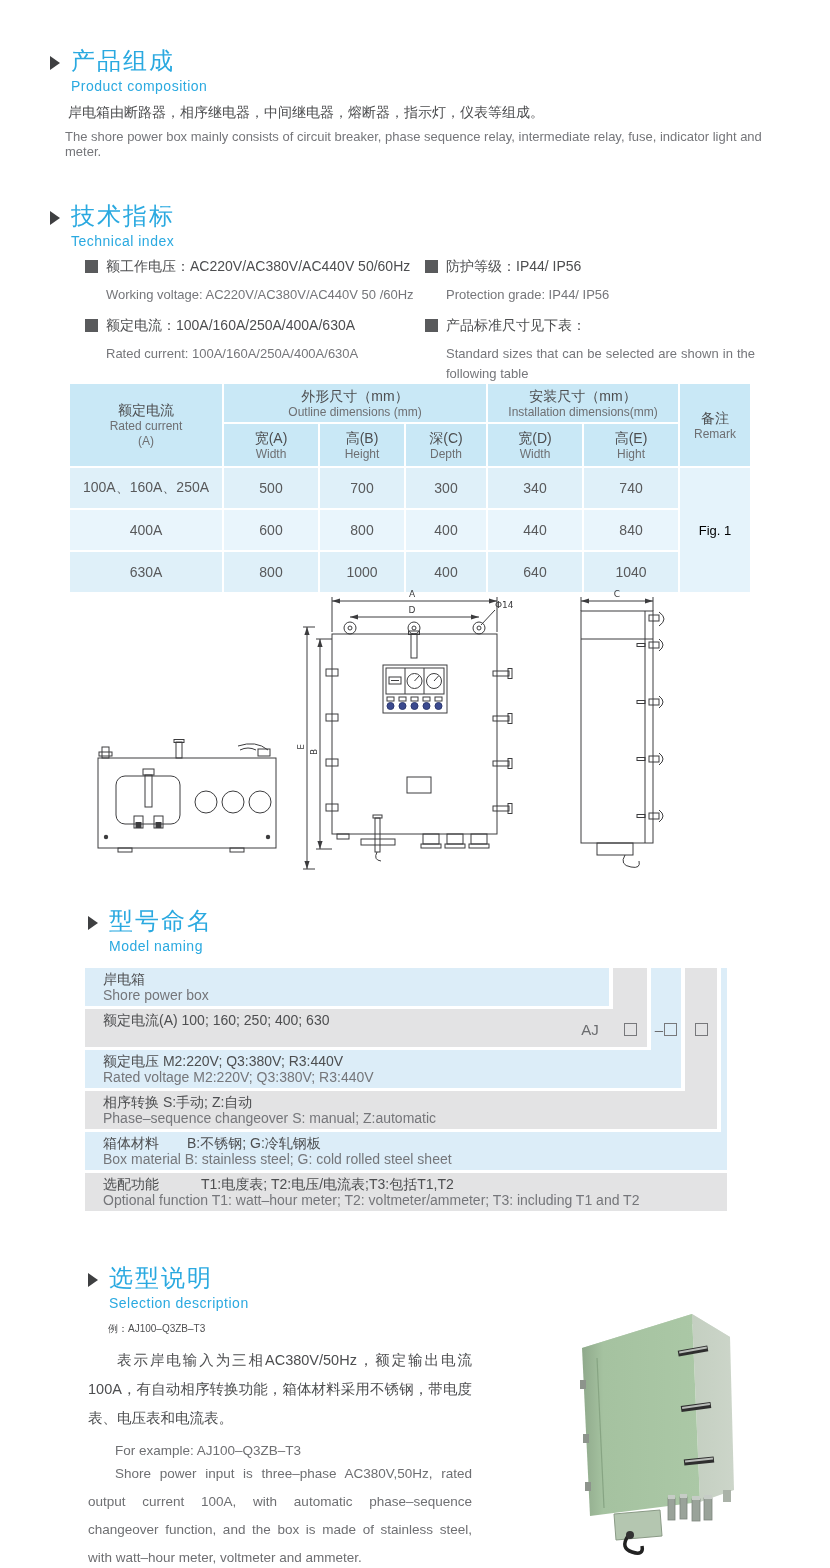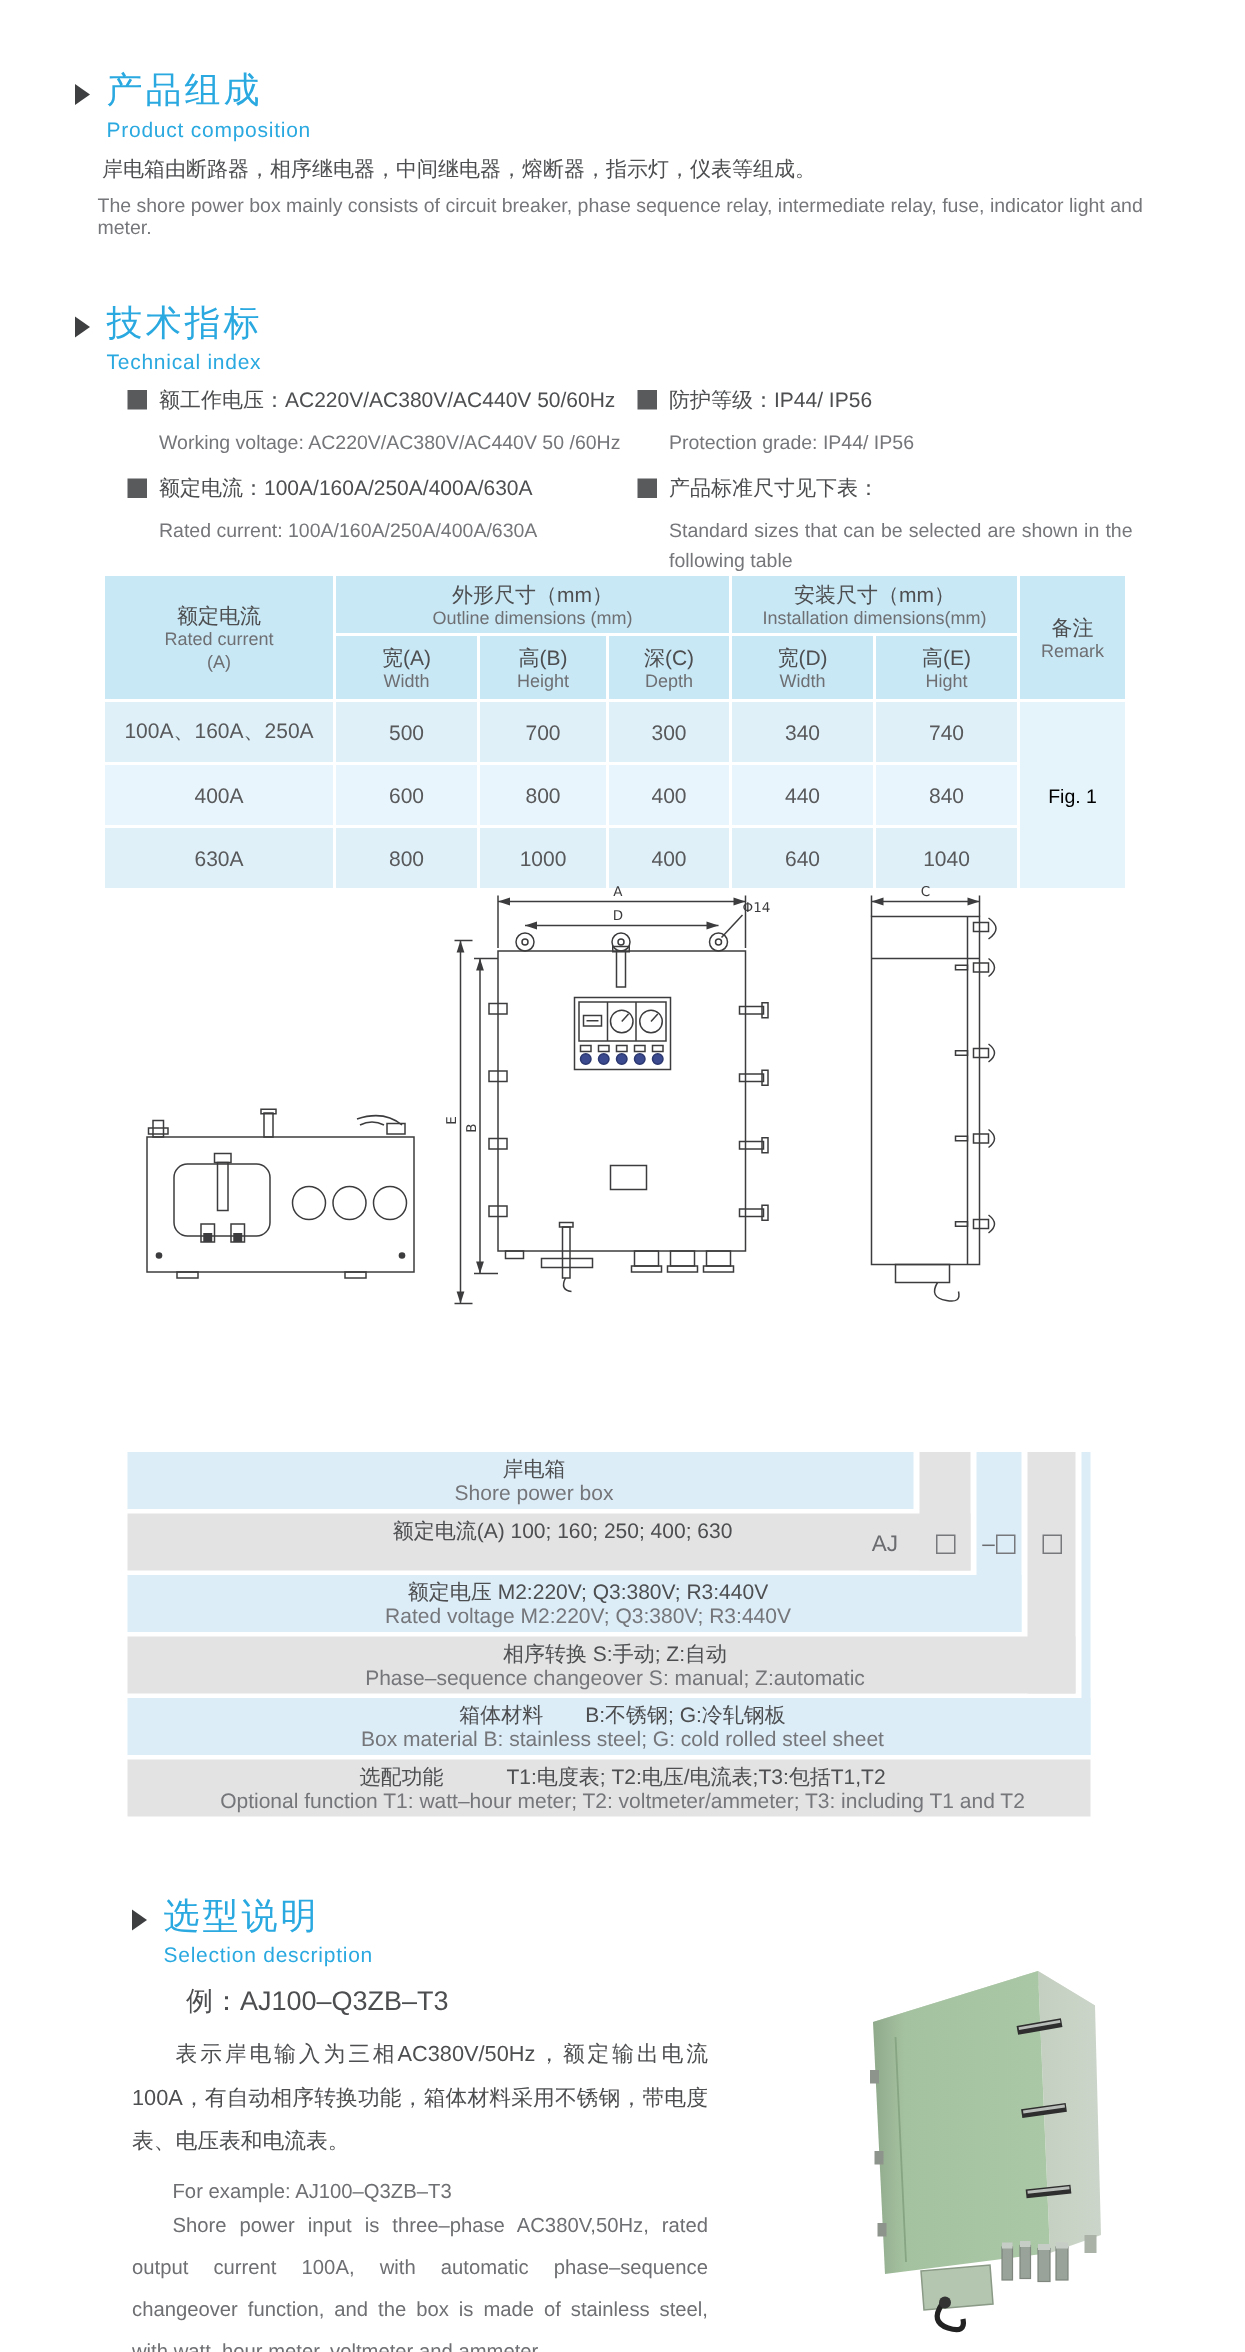--- a/index.html
+++ b/index.html
@@ -37,35 +37,35 @@
   .shead{height:42px;}
 
   
   .drw{position:absolute;}
   .drw line,.drw rect,.drw circle,.drw path,.drw polyline{stroke:#3c3c3e;stroke-width:1;fill:none;}
   .drw .fil{fill:#3c3c3e;stroke:none;}
   .drw .blu{fill:#3b4a8f;stroke:#2c3870;}
   .drw text{fill:#3c3c3e;font-size:9px;stroke:none;font-family:"DejaVu Sans",sans-serif;}
 
   
-  .stair{position:absolute;left:85px;top:968px;width:642px;height:243px;text-align:center;}
+  .stair{position:absolute;left:85px;top:968px;width:642px;height:243px;}
   .srow{position:relative;height:38px;margin-bottom:3px;padding:3px 0 0 18px;}
   .srow .cn{font-size:14px;color:#4d4e50;line-height:17px;}
   .srow .en{font-size:14px;color:#75767a;line-height:14px;}
   .bgb{background:#dcedf8;}
   .bgg{background:#e3e3e4;}
   .w1{width:524px;}.w2{width:562px;}.w3{width:596px;}.w4{width:632px;}.w5{width:642px;}.w6{width:642px;}
   .strip{position:absolute;top:0;}
   .code-el{position:absolute;top:8px;height:22px;display:flex;align-items:center;justify-content:center;font-size:15px;color:#6b6c6f;margin-top:42px;}
   .sq{display:inline-block;width:13px;height:13px;border:1px solid #77787b;background:transparent;}
   .dash{font-size:15px;color:#6b6c6f;margin-right:1px;}
 
   
   .sel-block{position:absolute;left:88px;top:1322px;width:384px;}
-  .sel-ex-cn{font-size:18px;color:#4d4e50;text-indent:2em;margin-bottom:10px;}
+  .sel-ex-cn{font-size:10px;color:#4d4e50;text-indent:2em;margin-bottom:10px;}
   .sel-body-cn{font-size:14.5px;color:#4d4e50;line-height:29px;text-align:justify;text-indent:2em;}
   .sel-ex-en{font-size:13.5px;color:#6e6f72;text-indent:2em;margin:10px 0 2px;}
   .sel-body-en{font-size:13.5px;color:#6e6f72;line-height:28px;text-align:justify;text-indent:2em;}
 
   .photo{position:absolute;left:540px;top:1292px;}
 </style>
 </head>
 <body>
 
 <div class="page">
@@ -349,20 +349,27 @@
         <rect x="84" y="227.5" width="8" height="3"></rect>
     </g>
 
     <rect x="96" y="28" width="10" height="6"></rect>
       <path d="M106,25 q10,7 0,14"></path>
 
     <rect x="44" y="256" width="36" height="12"></rect>
     <path d="M72,268 q-6,10 6,12 q10,2 8,-6"></path>
   </svg>
 
+  <div class="sec-head" style="left:88px;top:908px;">
+    <span class="tri"></span>
+    <div>
+      <h2 class="t-cn">型号命名</h2>
+      <div class="t-en">Model naming</div>
+    </div>
+  </div>
 
   <div class="stair">
 
     <div class="strip bgg" style="left:528px;width:34px;height:79px;"></div>
     <div class="strip bgb" style="left:566px;width:30px;height:120px;"></div>
     <div class="strip bgg" style="left:600px;width:32px;height:161px;"></div>
     <div class="strip bgb" style="left:636px;width:6px;height:202px;"></div>
 
     <div class="srow bgb w1">
       <div class="cn">岸电箱</div>

